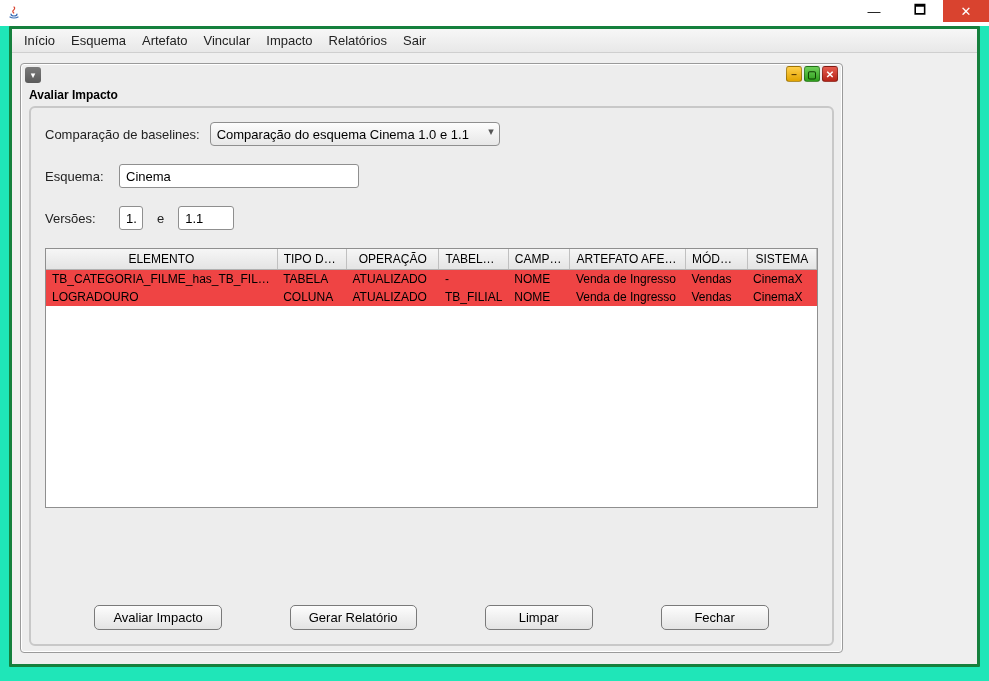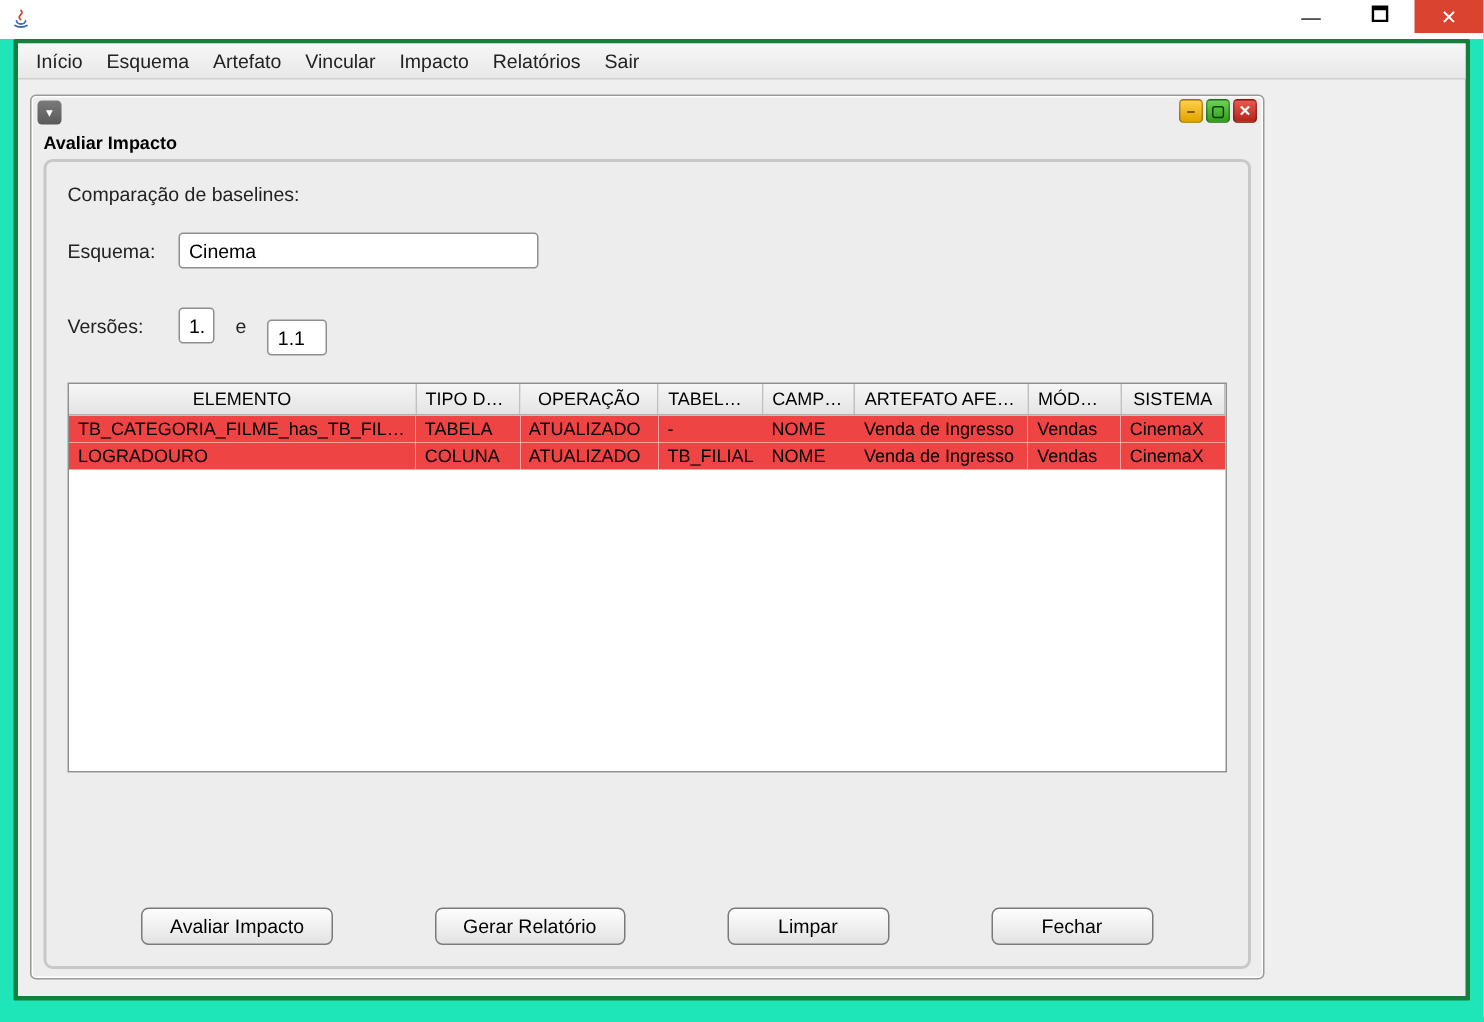--- a/index.html
+++ b/index.html
@@ -228,32 +228,37 @@
           <div class="fbtn min2">–</div>
           <div class="fbtn max2">▢</div>
           <div class="fbtn close2">✕</div>
         </div>
       </div>
       <div class="panel-title">Avaliar Impacto</div>
       <div class="panel-content">
 
         <div class="form-row">
           <label>Comparação de baselines:</label>
+          <div class="combo-wrap">
+            <select class="combo" style="width:290px">
+              <option>Comparação do esquema Cinema 1.0 e 1.1</option>
+            </select>
+          </div>
         </div>
 
         <div class="form-row">
           <label style="width:64px">Esquema:</label>
           <input class="text" style="width: 240px;" value="Cinema">
         </div>
 
         <div class="form-row">
           <label style="width:64px">Versões:</label>
           <input class="text" style="width: 24px; text-align: right;" value="1.0">
           <span class="spacer-e">e</span>
-          <input class="text" style="width: 40px; margin-top: 16px;" value="1.1">
+          <input class="text" style="width: 56px;" value="1.1">
         </div>
 
 
         <div class="table-wrap">
           <table>
             <colgroup>
               <col style="width:30%">
                 <col style="width:9%">
                 <col style="width:12%">
                 <col style="width:9%">

